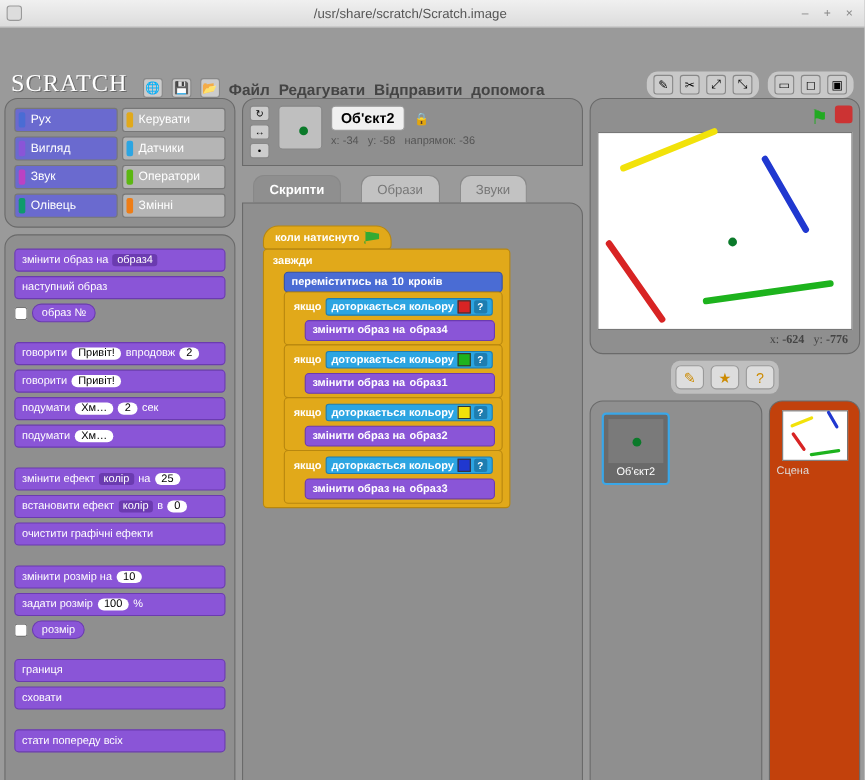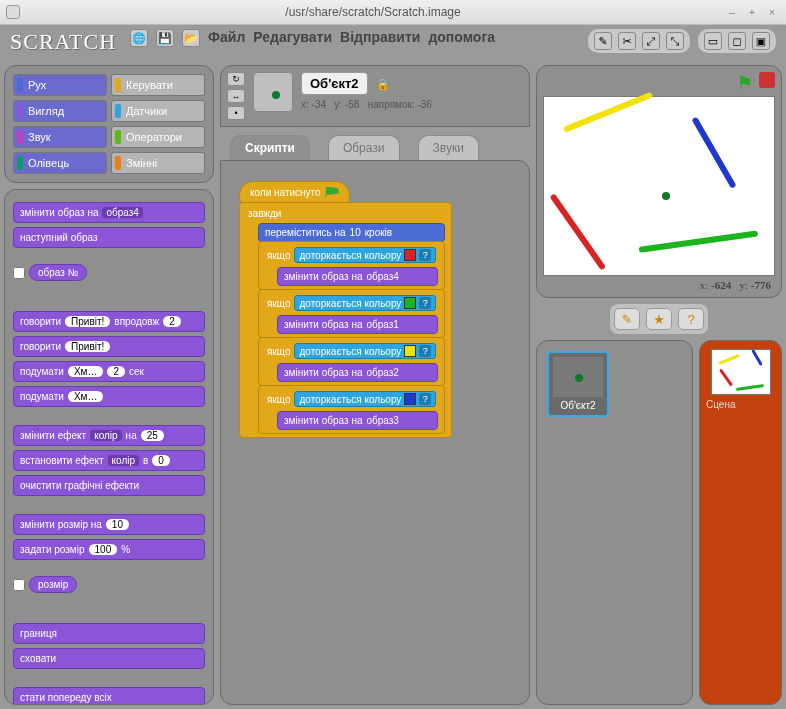--- a/index.html
+++ b/index.html
@@ -2,21 +2,21 @@
 <html><head>
 <meta charset="utf-8">
 <style>
   * { box-sizing: border-box; margin: 0; padding: 0; }
   body { font-family: Verdana, sans-serif; font-size: 11px; background: #e8e8e8; width: 786px; height: 709px; overflow: hidden; }
   .titlebar { height: 20px; background: linear-gradient(#f0f0f0,#dcdcdc); display:flex; align-items:center; padding:12px 6px; border-bottom:1px solid #bbb; }
   .titlebar .tb-icon { width:14px; height:14px; border:1px solid #999; border-radius:3px; margin-right:6px; background:#ddd;}
   .titlebar .title { flex:1; text-align:center; color:#555; font-size:12px;}
   .titlebar .winbtn { width:16px; text-align:center; color:#888; margin-left:4px; cursor:pointer;}
   .app { background:#9a9a9a; height:685px; padding:4px; }
-  .topbar { height:36px; display:flex; align-items:flex-start; gap:8px; padding:0 6px;}
+  .topbar { height:36px; display:flex; align-items:flex-end; gap:8px; padding:0 6px;margin-top:24px;}
   .logo { font-family: "Comic Sans MS", cursive; font-size:22px; color:#fff; text-shadow:1px 1px 0 #666; letter-spacing:1px; margin-right:6px;}
   .t-icon { width:18px; height:18px; background:#ccc; border:1px solid #888; border-radius:3px; cursor:pointer; display:inline-flex; align-items:center;justify-content:center;}
   .menu-item { color:#444; font-weight:bold; font-size:14px; cursor:pointer;}
   .spacer { flex:1;}
   .toolpill { background:#c8c8c8; border-radius:10px; padding:3px 6px; display:flex; gap:6px;}
   .main { display:flex; gap:6px; height:640px;}
   .col-left { width:210px; display:flex; flex-direction:column; gap:6px;}
   .panel { background:#8f8f8f; border-radius:12px; padding:8px; border:1px solid #6a6a6a;}
   .cats { display:grid; grid-template-columns:1fr 1fr; gap:4px;}
   .cat { font-size:11px; color:#fff; padding:4px 6px 4px 14px; border-radius:3px; position:relative; cursor:pointer; background:#b5b5b5; border:1px solid #777;}
@@ -27,39 +27,39 @@
   .cat.sound::before{background:#bb42c3;}
   .cat.pen::before{background:#0e9a6c;}
   .cat.control::before{background:#e1a91a;}
   .cat.sensing::before{background:#2ca5e2;}
   .cat.operators::before{background:#5cb712;}
   .cat.variables::before{background:#ee7d16;}
   .palette { flex:1; overflow:hidden;}
   .block { background:#8a55d7; color:#fff; border-radius:4px; padding:4px 6px; margin:4px 0; display:flex; align-items:center; gap:4px; font-size:10px; white-space:nowrap; border:1px solid #6b3bb0; cursor:grab;}
   .block .pill { background:#fff; color:#000; border-radius:8px; padding:0 6px; font-size:10px;}
   .block .dd { background:#6b3bb0; border-radius:3px; padding:0 4px; font-size:10px;}
-  .repchk { display:flex; align-items:center; gap:4px; margin:16px 0;}
+  .repchk { display:flex; align-items:center; gap:4px; margin:4px 0;}
   .repchk .rep { background:#8a55d7; color:#fff; border-radius:10px; padding:2px 8px; font-size:10px;border:1px solid #6b3bb0;}
   .gap { height:10px;}
   .col-mid { width:310px; display:flex; flex-direction:column; gap:0;}
   .sprite-header { background:#8f8f8f; border-radius:12px 12px 0 0; border:1px solid #6a6a6a; padding:6px; display:flex; gap:8px; align-items:flex-start;}
   .sh-btns { display:flex; flex-direction:column; gap:3px;}
   .sh-btn { width:18px; height:14px; background:#ccc; border:1px solid #888; border-radius:3px; cursor:pointer; font-size:9px; display:flex;align-items:center;justify-content:center;}
   .sh-thumb { width:40px; height:40px; background:#bfbfbf; border:1px solid #888; border-radius:4px; position:relative;}
   .sh-thumb::after{content:"";position:absolute;left:18px;top:18px;width:8px;height:8px;background:#0b7a2a;border-radius:50%;}
   .sh-info { flex:1;}
   .sh-name { background:#f0f0f0; border:1px solid #999; border-radius:4px; padding:3px 8px; font-weight:bold; display:inline-block; font-size:13px;}
   .sh-lock { display:inline-block; margin-left:6px;color:#666}
   .sh-meta { color:#555; font-size:10px; margin-top:4px;}
   .tabs { display:flex; gap:0; margin-top:8px; padding-left:10px;}
   .tab { background:#c2c2c2; color:#777; padding:5px 14px; border-radius:10px 10px 0 0; font-size:12px; cursor:pointer; border:1px solid #888; border-bottom:none; margin-right:18px;}
   .tab.active { background:#8f8f8f; color:#fff; font-weight:bold;}
   .script-area { flex:1; background:#8f8f8f; border:1px solid #6a6a6a; border-radius:0 12px 12px 12px; padding:20px 10px; overflow:hidden;}
   .sb { color:#fff; font-size:10px; border-radius:4px; padding:3px 6px; display:flex; align-items:center; gap:4px; white-space:nowrap;}
-  .stack { margin-left:8px;}
+  .stack { margin-left:8px;font-weight:bold;}
   .hat { background:#e1a91a; border:1px solid #b8870f; border-radius:14px 14px 4px 4px; padding:4px 10px; width:fit-content; color:#fff; font-size:10px; display:flex;align-items:center;gap:4px;}
   .flag-mini { width:14px;height:12px;background:#3a3;border-radius:2px; clip-path:polygon(0 0,100% 20%,100% 60%,0 80%,0 100%,10% 100%,10% 0);}
   .cwrap { background:#e1a91a; border:1px solid #b8870f; border-radius:4px; width:fit-content; padding:3px 6px 3px 6px; margin-top:-1px;}
   .cwrap .head { color:#fff; font-size:10px; padding:2px 2px 4px; display:flex; align-items:center; gap:4px;}
   .cwrap .body2 { margin-left:12px;}
   .motion-b { background:#4a6cd4; border:1px solid #3452a8;}
   .looks-b { background:#8a55d7; border:1px solid #6b3bb0;}
   .sens { background:#2ca5e2; border:1px solid #1e7db0; border-radius:3px; padding:1px 4px; display:inline-flex; align-items:center; gap:3px;}
   .colchip { width:12px; height:12px; display:inline-block; border:1px solid #333;}
   .q { background:#1e7db0; width:12px;height:12px;display:inline-flex;align-items:center;justify-content:center;border-radius:2px;font-size:9px;}

